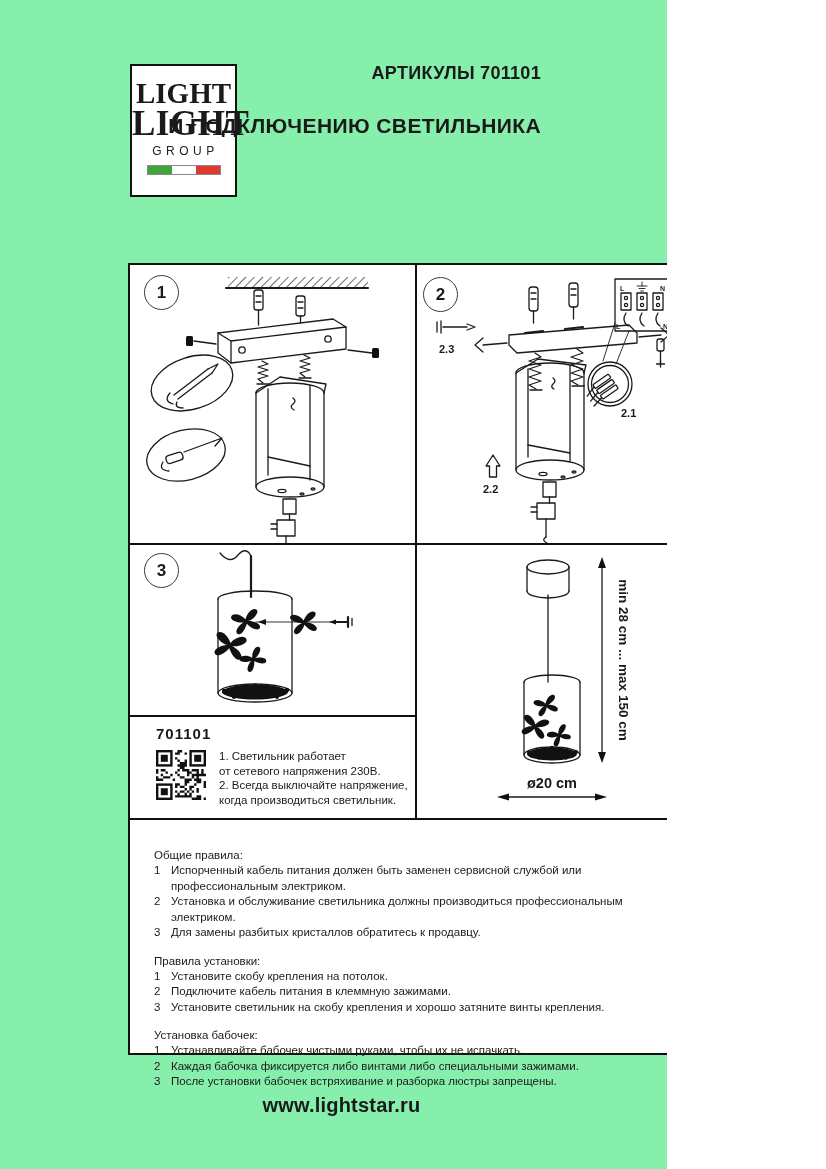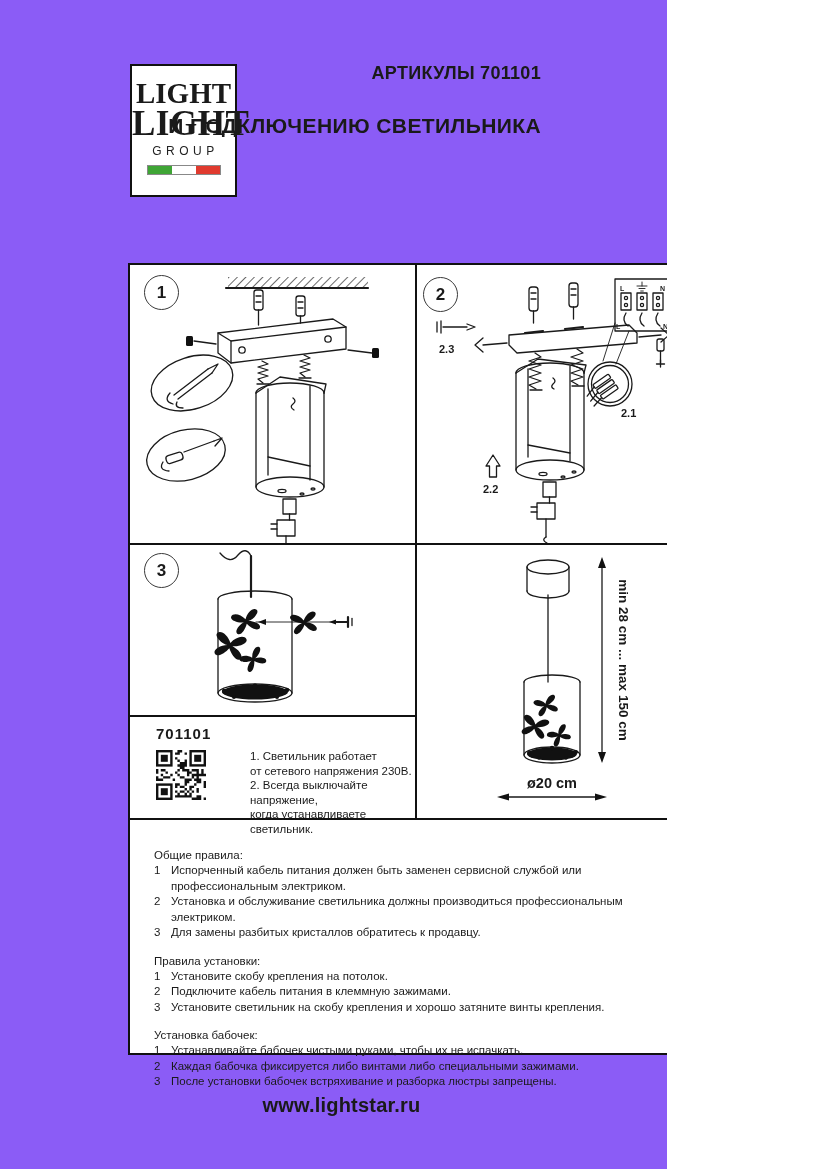--- a/index.html
+++ b/index.html
@@ -1,16 +1,16 @@
 <!DOCTYPE html>
 <html><head>
 <meta charset="utf-8">
 <style>
   html,body{margin:0;padding:0;background:#fff;}
-  .page{position:relative;width:667px;height:1169px;background:#8b5cf6;overflow:hidden;
+  .page{position:relative;width:667px;height:1169px;background:#86efac;overflow:hidden;
         font-family:"Liberation Sans",sans-serif;color:#1a1a1a;}
 
   
   .logo-box{position:absolute;left:130px;top:64px;width:107px;height:133px;
             border:2.5px solid #111;box-sizing:border-box;text-align:center;background:#fff;}
   .logo-light{font-family:"Liberation Serif",serif;font-weight:700;font-size:29px;line-height:29px;margin-top:13px;letter-spacing:0;}
   .logo-star{font-family:"Liberation Serif",serif;font-weight:700;font-size:35px;line-height:31px;letter-spacing:0.5px;}
   .logo-group{font-size:12px;font-weight:400;letter-spacing:4.5px;margin-top:5px;padding-left:4px;color:#222;}
   .logo-flag{width:72px;height:8px;margin:7px auto 0;border:1px solid #888;display:flex;box-sizing:content-box;}
   .logo-flag span{flex:1;}
@@ -39,21 +39,21 @@
   .art .thick{stroke-width:2.2;}
   .art .fl{fill:#111;stroke:none;}
   .slbl{font:700 11px "Liberation Sans",sans-serif;fill:#1a1a1a;}
   .tiny{font:700 7px "Liberation Sans",sans-serif;fill:#1a1a1a;}
   .dimv{font:600 13.5px "Liberation Sans",sans-serif;fill:#1a1a1a;}
   .dimh{font:600 14.5px "Liberation Sans",sans-serif;fill:#1a1a1a;}
 
   
   .article-num{position:absolute;left:26px;top:8px;font-size:15px;font-weight:700;letter-spacing:1px;}
   .qr{position:absolute;left:26px;top:33px;width:50px;height:50px;}
-  .notes{position:absolute;left:89px;top:32px;font-size:11.5px;line-height:14.5px;margin-left:31px;}
+  .notes{position:absolute;left:89px;top:32px;font-size:11.5px;line-height:14.5px;}
 
   
   .text-block{position:absolute;left:0;top:555px;width:568px;height:233px;
               padding:15px 14px 0 24px;box-sizing:border-box;font-size:11.5px;}
   .ls-line{font-weight:700;line-height:15px;}
   .sec{margin-top:13px;}
   .sec-title{font-weight:400;line-height:15px;}
   .item{display:flex;line-height:15.5px;}
   .item .n{width:17px;flex:none;}
 
@@ -363,21 +363,21 @@
             <rect x="38.2" y="4.8" width="7" height="7"></rect>
           <rect x="0" y="33.4" width="16.6" height="16.6"></rect>
             <rect x="2.4" y="35.8" width="11.8" height="11.8" fill="#fff"></rect>
             <rect x="4.8" y="38.2" width="7" height="7"></rect>
         </g>
       </svg>
       <div class="notes">
         <div>1. Светильник работает</div>
         <div>от сетевого напряжения 230В.</div>
         <div>2. Всегда выключайте напряжение,</div>
-        <div>когда устанавливаете светильник.</div>
+        <div>когда производиться светильник.</div>
       </div>
     </div>
 
     <div class="panel" style="left:287px;top:280px;width:281px;height:273px;">
       <svg class="art" width="281" height="273" viewBox="0 0 281 273">
         <defs>
           <path id="bfB" d="M0,-1.5 C-3,-7 -9,-10 -11.5,-7 C-13.5,-4 -6,0.5 -2,0.5 C-6.5,1.5 -12.5,6 -10,9 C-7.5,11.5 -2.5,7 0,2.5 C2.5,7 7.5,11.5 10,9 C12.5,6 6.5,1.5 2,0.5 C6,0.5 13.5,-4 11.5,-7 C9,-10 3,-7 0,-1.5 Z"></path>
         </defs>
 
         <g class="ln">

